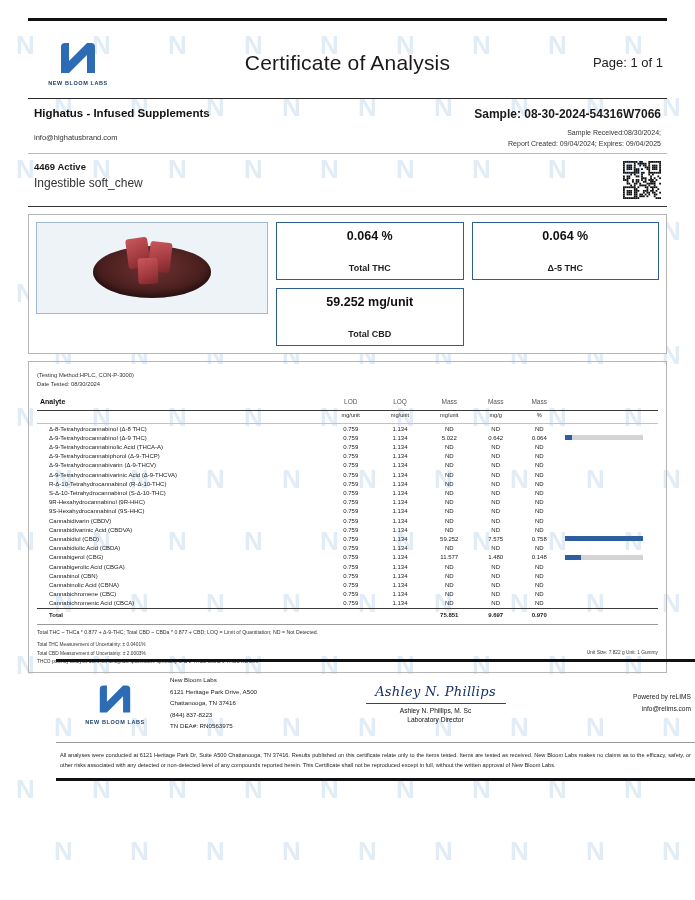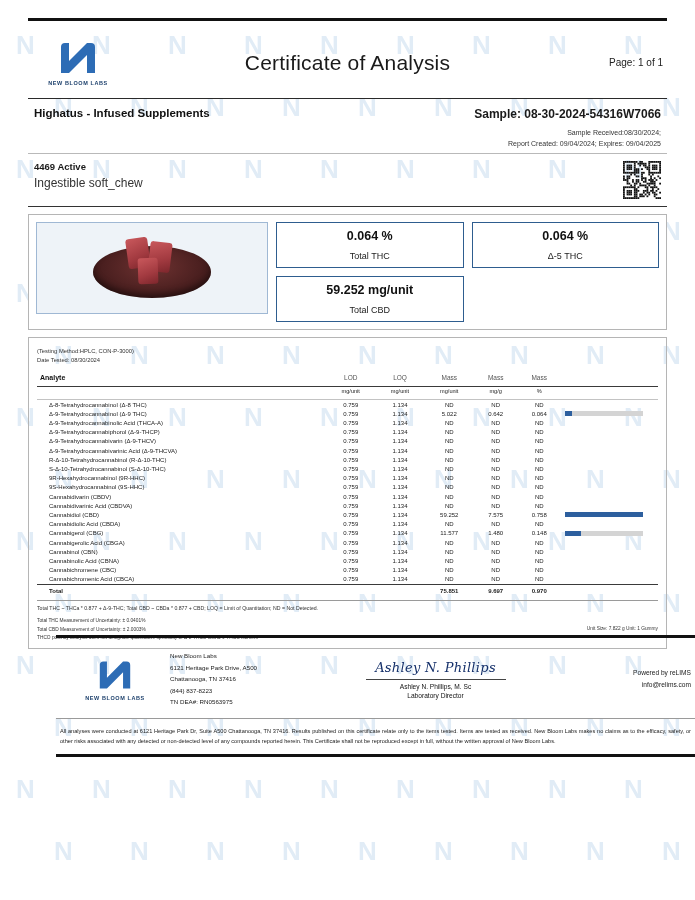--- a/index.html
+++ b/index.html
@@ -58,21 +58,21 @@
   .coa-title {
     flex: 1;
     text-align: center;
     font-size: 21px;
     font-weight: normal;
     letter-spacing: 0.2px;
   }
   .page-num {
     width: 92px;
     text-align: right;
-    font-size: 10px;
+    font-size: 13px;
     color: #222;
   }
 
   
   .info-block {
     border-top: 1.5px solid #2a2a2a;
   }
   .info-row {
     display: flex;
     padding: 8px 6px 4px 6px;
@@ -177,21 +177,22 @@
     padding: 6px 2px;
   }
   .stat-value {
     font-size: 12.5px;
     font-weight: bold;
     color: #111;
   }
   .stat-label {
     font-size: 9px;
     color: #222;
-    margin-top: 8px;
+    margin-top: 20px;
+    font-weight: bold;
   }
 
   
   .canna {
     border: 1px solid #b5b5b5;
     margin-top: 7px;
     padding: 6px 8px 6px 8px;
     position: relative;
   }
   .canna-head {
@@ -509,20 +510,21 @@
         <div class="logo-text">NEW BLOOM LABS</div>
       </div>
       <div class="coa-title">Certificate of Analysis</div>
       <div class="page-num">Page: 1 of 1</div>
     </div>
 
     <div class="info-block">
       <div class="info-row">
         <div class="info-left">
           <div class="client-name">Highatus - Infused Supplements</div>
+          <div class="client-email">info@highatusbrand.com</div>
         </div>
         <div class="info-right">
           <div class="sample-id">Sample: 08-30-2024-54316W7066</div>
           <div class="sample-meta">
             <div>Sample Received:08/30/2024;</div>
             <div>Report Created: 09/04/2024; Expires: 09/04/2025</div>
           </div>
         </div>
       </div>
       <div class="info-row2">

